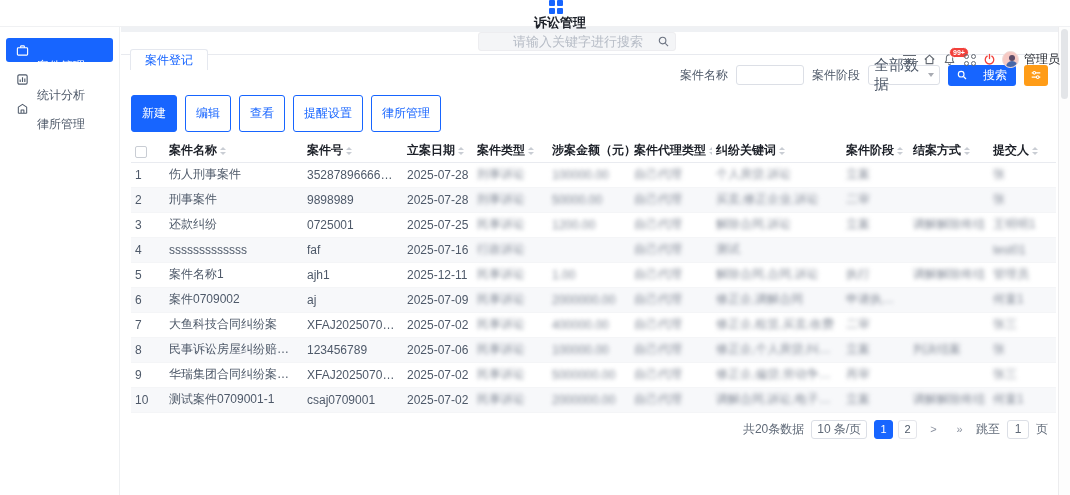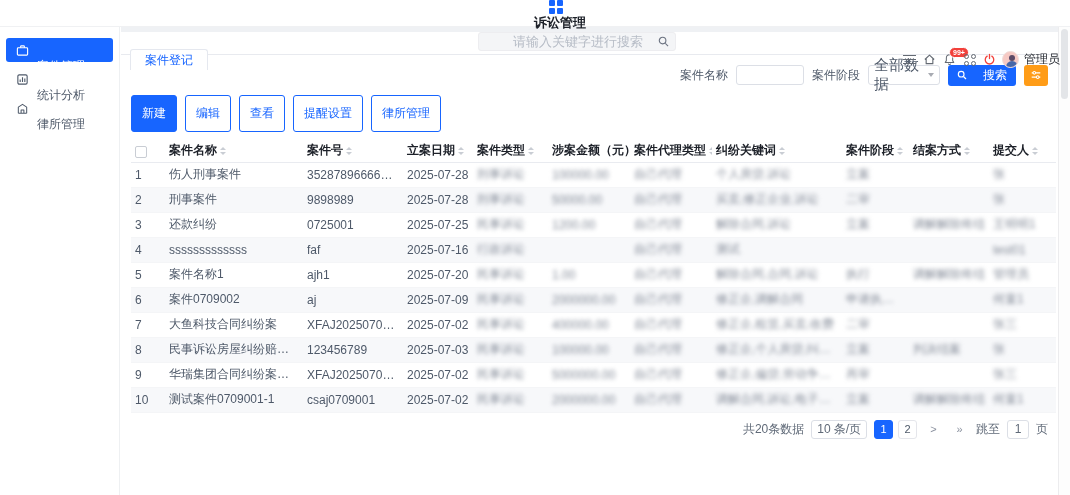--- a/index.html
+++ b/index.html
@@ -366,21 +366,21 @@
             <td class="redacted">自己代理</td>
             <td class="redacted">测试</td>
             <td class="redacted"></td>
             <td class="redacted"></td>
             <td class="redacted">test01</td>
           </tr>
           <tr>
             <td class="idx">5</td>
             <td>案件名称1</td>
             <td>ajh1</td>
-            <td>2025-07-20</td>
+            <td>2025-12-11</td>
             <td class="redacted">民事诉讼</td>
             <td class="redacted">1.00</td>
             <td class="redacted">自己代理</td>
             <td class="redacted">解除合同,合同,诉讼</td>
             <td class="redacted">执行</td>
             <td class="redacted">调解解除终结</td>
             <td class="redacted">管理员</td>
           </tr>
           <tr class="striped">
             <td class="idx">6</td>
@@ -405,21 +405,21 @@
             <td class="redacted">自己代理</td>
             <td class="redacted">修正企,租赁,买卖,收费</td>
             <td class="redacted">二审</td>
             <td class="redacted"></td>
             <td class="redacted">张三</td>
           </tr>
           <tr class="striped">
             <td class="idx">8</td>
             <td>民事诉讼房屋纠纷赔偿案件07</td>
             <td>123456789</td>
-            <td>2025-07-03</td>
+            <td>2025-07-06</td>
             <td class="redacted">民事诉讼</td>
             <td class="redacted">100000.00</td>
             <td class="redacted">自己代理</td>
             <td class="redacted">修正企,个人房贷,纠纷,收费</td>
             <td class="redacted">立案</td>
             <td class="redacted">判决结案</td>
             <td class="redacted">张</td>
           </tr>
           <tr>
             <td class="idx">9</td>

